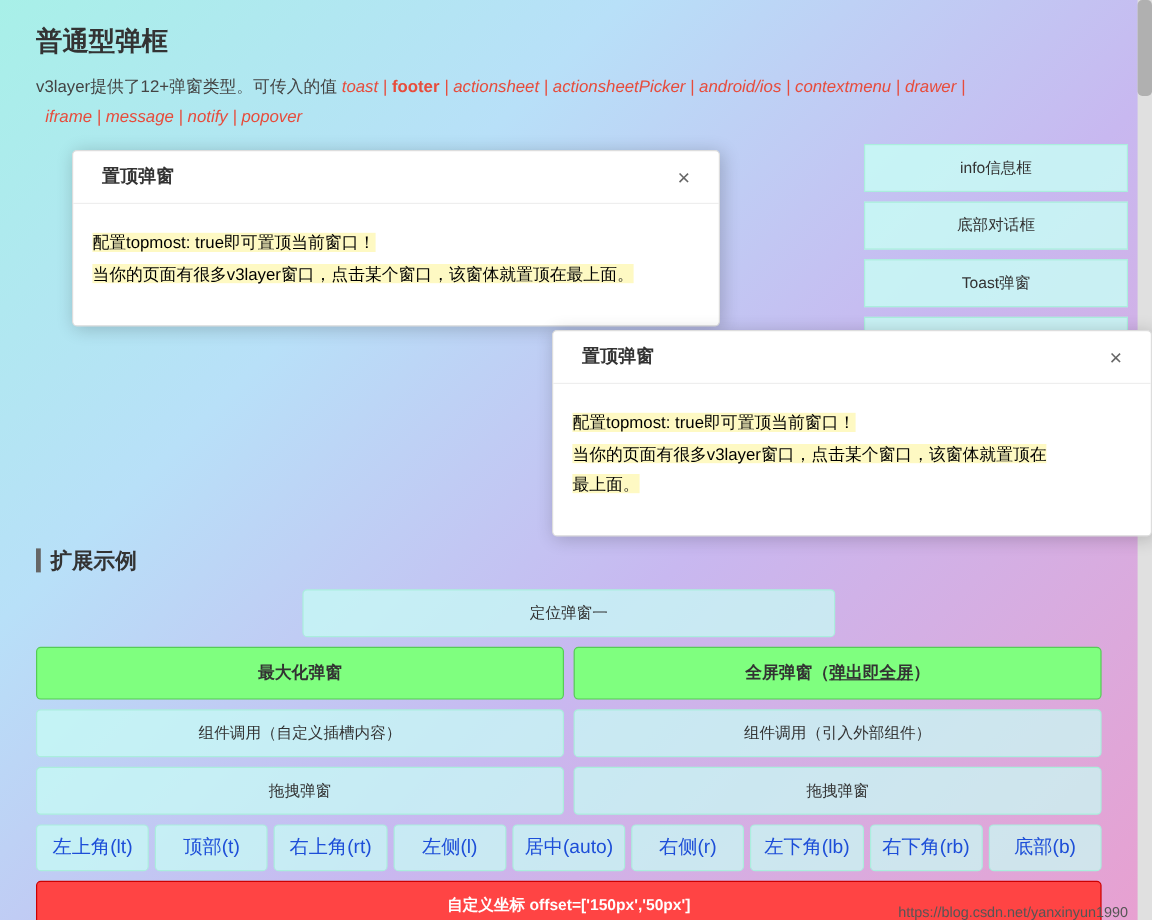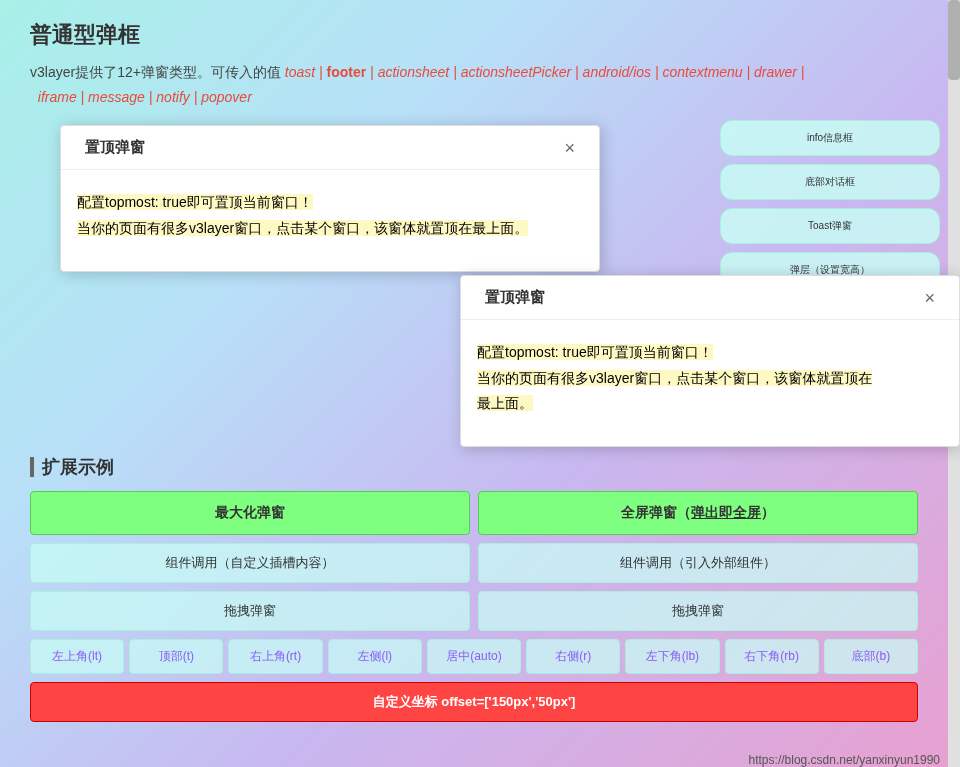--- a/index.html
+++ b/index.html
@@ -63,26 +63,26 @@
       top: 120px;
       right: 20px;
       width: 220px;
       display: flex;
       flex-direction: column;
       gap: 8px;
     }
     .right-btn {
       background: rgba(200, 255, 245, 0.8);
       border: 1px solid #aaeedd;
-      border-radius: 12px;
+      border-radius: 0;
       padding: 10px;
       text-align: center;
       cursor: pointer;
       color: #333;
-      font-size: 10px;
+      font-size: 13px;
     }
 
     
     .modal-1 {
       position: absolute;
       top: 0;
       left: 30px;
       width: 540px;
       background: white;
       border: 1px solid #ddd;
@@ -206,22 +206,22 @@
       flex-wrap: nowrap;
     }
     .pos-btn {
       flex: 1;
       background: rgba(200, 255, 245, 0.7);
       border: 1px solid #aaeedd;
       border-radius: 4px;
       padding: 8px 4px;
       text-align: center;
       cursor: pointer;
-      color: #8b5cf6;
-      font-size: 12px;
+      color: #1d4ed8;
+      font-size: 16px;
     }
 
     
     .watermark {
       position: absolute;
       bottom: 0;
       right: 20px;
       font-size: 12px;
       color: #555;
     }
@@ -281,20 +281,25 @@
         </p>
       </div>
     </div>
   </div>
 
   <div class="ext-section">
     <div class="ext-title">
       <span>扩展示例</span>
     </div>
 
+    <div class="ext-grid-single">
+      <div style="display:flex;justify-content:center;">
+        <div class="ext-btn" style="width:50%;text-align:center;">定位弹窗一</div>
+      </div>
+    </div>
 
     <div class="ext-grid mb-8">
       <div class="ext-btn green-btn">最大化弹窗</div>
       <div class="ext-btn green-btn">
         <span>全屏弹窗（<span style="text-decoration:underline;">弹出即全屏</span>）</span>
       </div>
     </div>
 
     <div class="ext-grid mb-8">
       <div class="ext-btn">组件调用（自定义插槽内容）</div>

